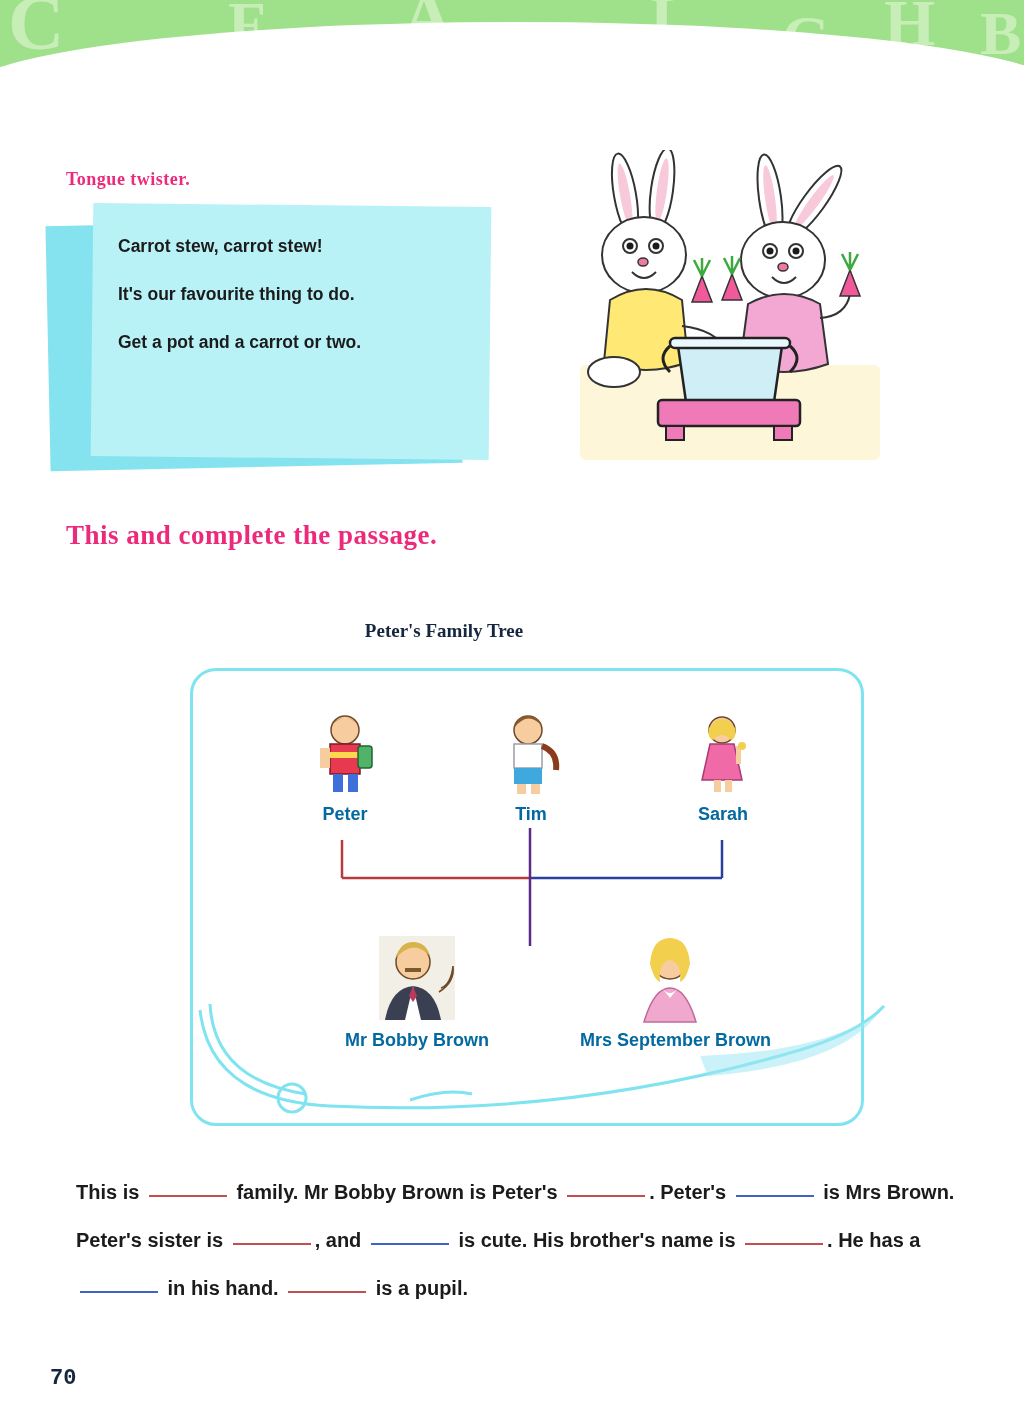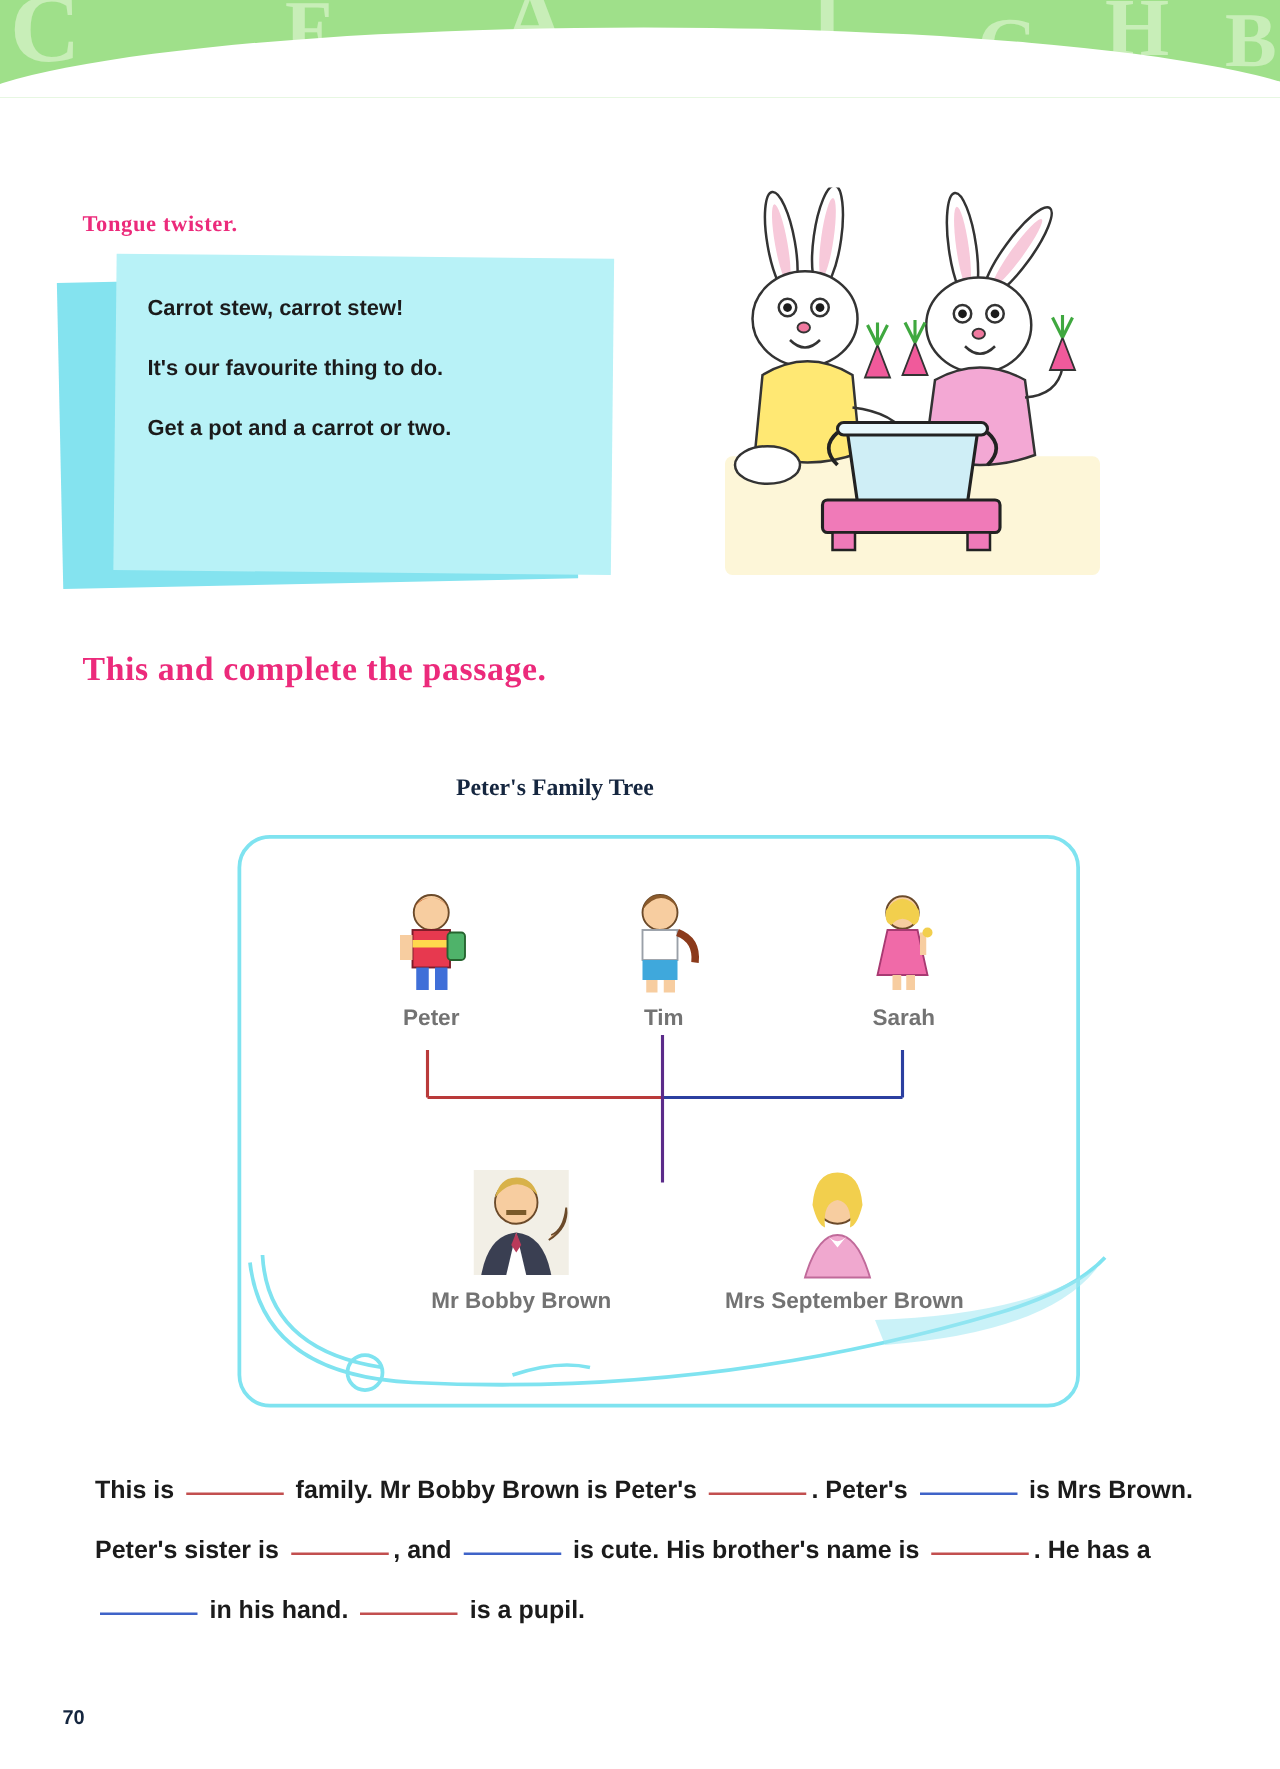--- a/index.html
+++ b/index.html
@@ -118,21 +118,21 @@
   }
   .person {
     position: absolute;
     text-align: center;
     width: 150px;
   }
   .person .pname {
     font-family: "Liberation Sans", sans-serif;
     font-size: 18px;
     font-weight: bold;
-    color: #737373;
+    color: #0369a1;
     margin-top: 6px;
     white-space: nowrap;
   }
   .sprite { position: relative; height: 86px; width: 150px; }
 
   
   .passage {
     position: absolute;
     left: 76px; top: 1168px;
     width: 890px;
@@ -148,23 +148,23 @@
     border-bottom: 2px solid #c24f4f;
     margin: 0 4px;
     vertical-align: 2px;
     height: 14px;
   }
   .blank.blue { border-bottom-color: #3f63c8; }
 
   #page-number {
     position: absolute;
     left: 50px; top: 1366px;
-    font-family: Liberation Sans, sans-serif;
-    font-weight: bold;
-    font-size: 16px;
+    font-family: Liberation Mono, monospace;
+    font-weight: bold;
+    font-size: 22px;
     color: #15263f;
   }
 </style>
 </head>
 <body>
 
 <div class="topband">
   <div class="ghost-letter" style="left:8px;  top:-16px; font-size:78px;">C</div>
   <div class="ghost-letter" style="left:228px;top:-8px;  font-size:62px;">F</div>
   <div class="ghost-letter" style="left:402px;top:-18px; font-size:70px;">A</div>

